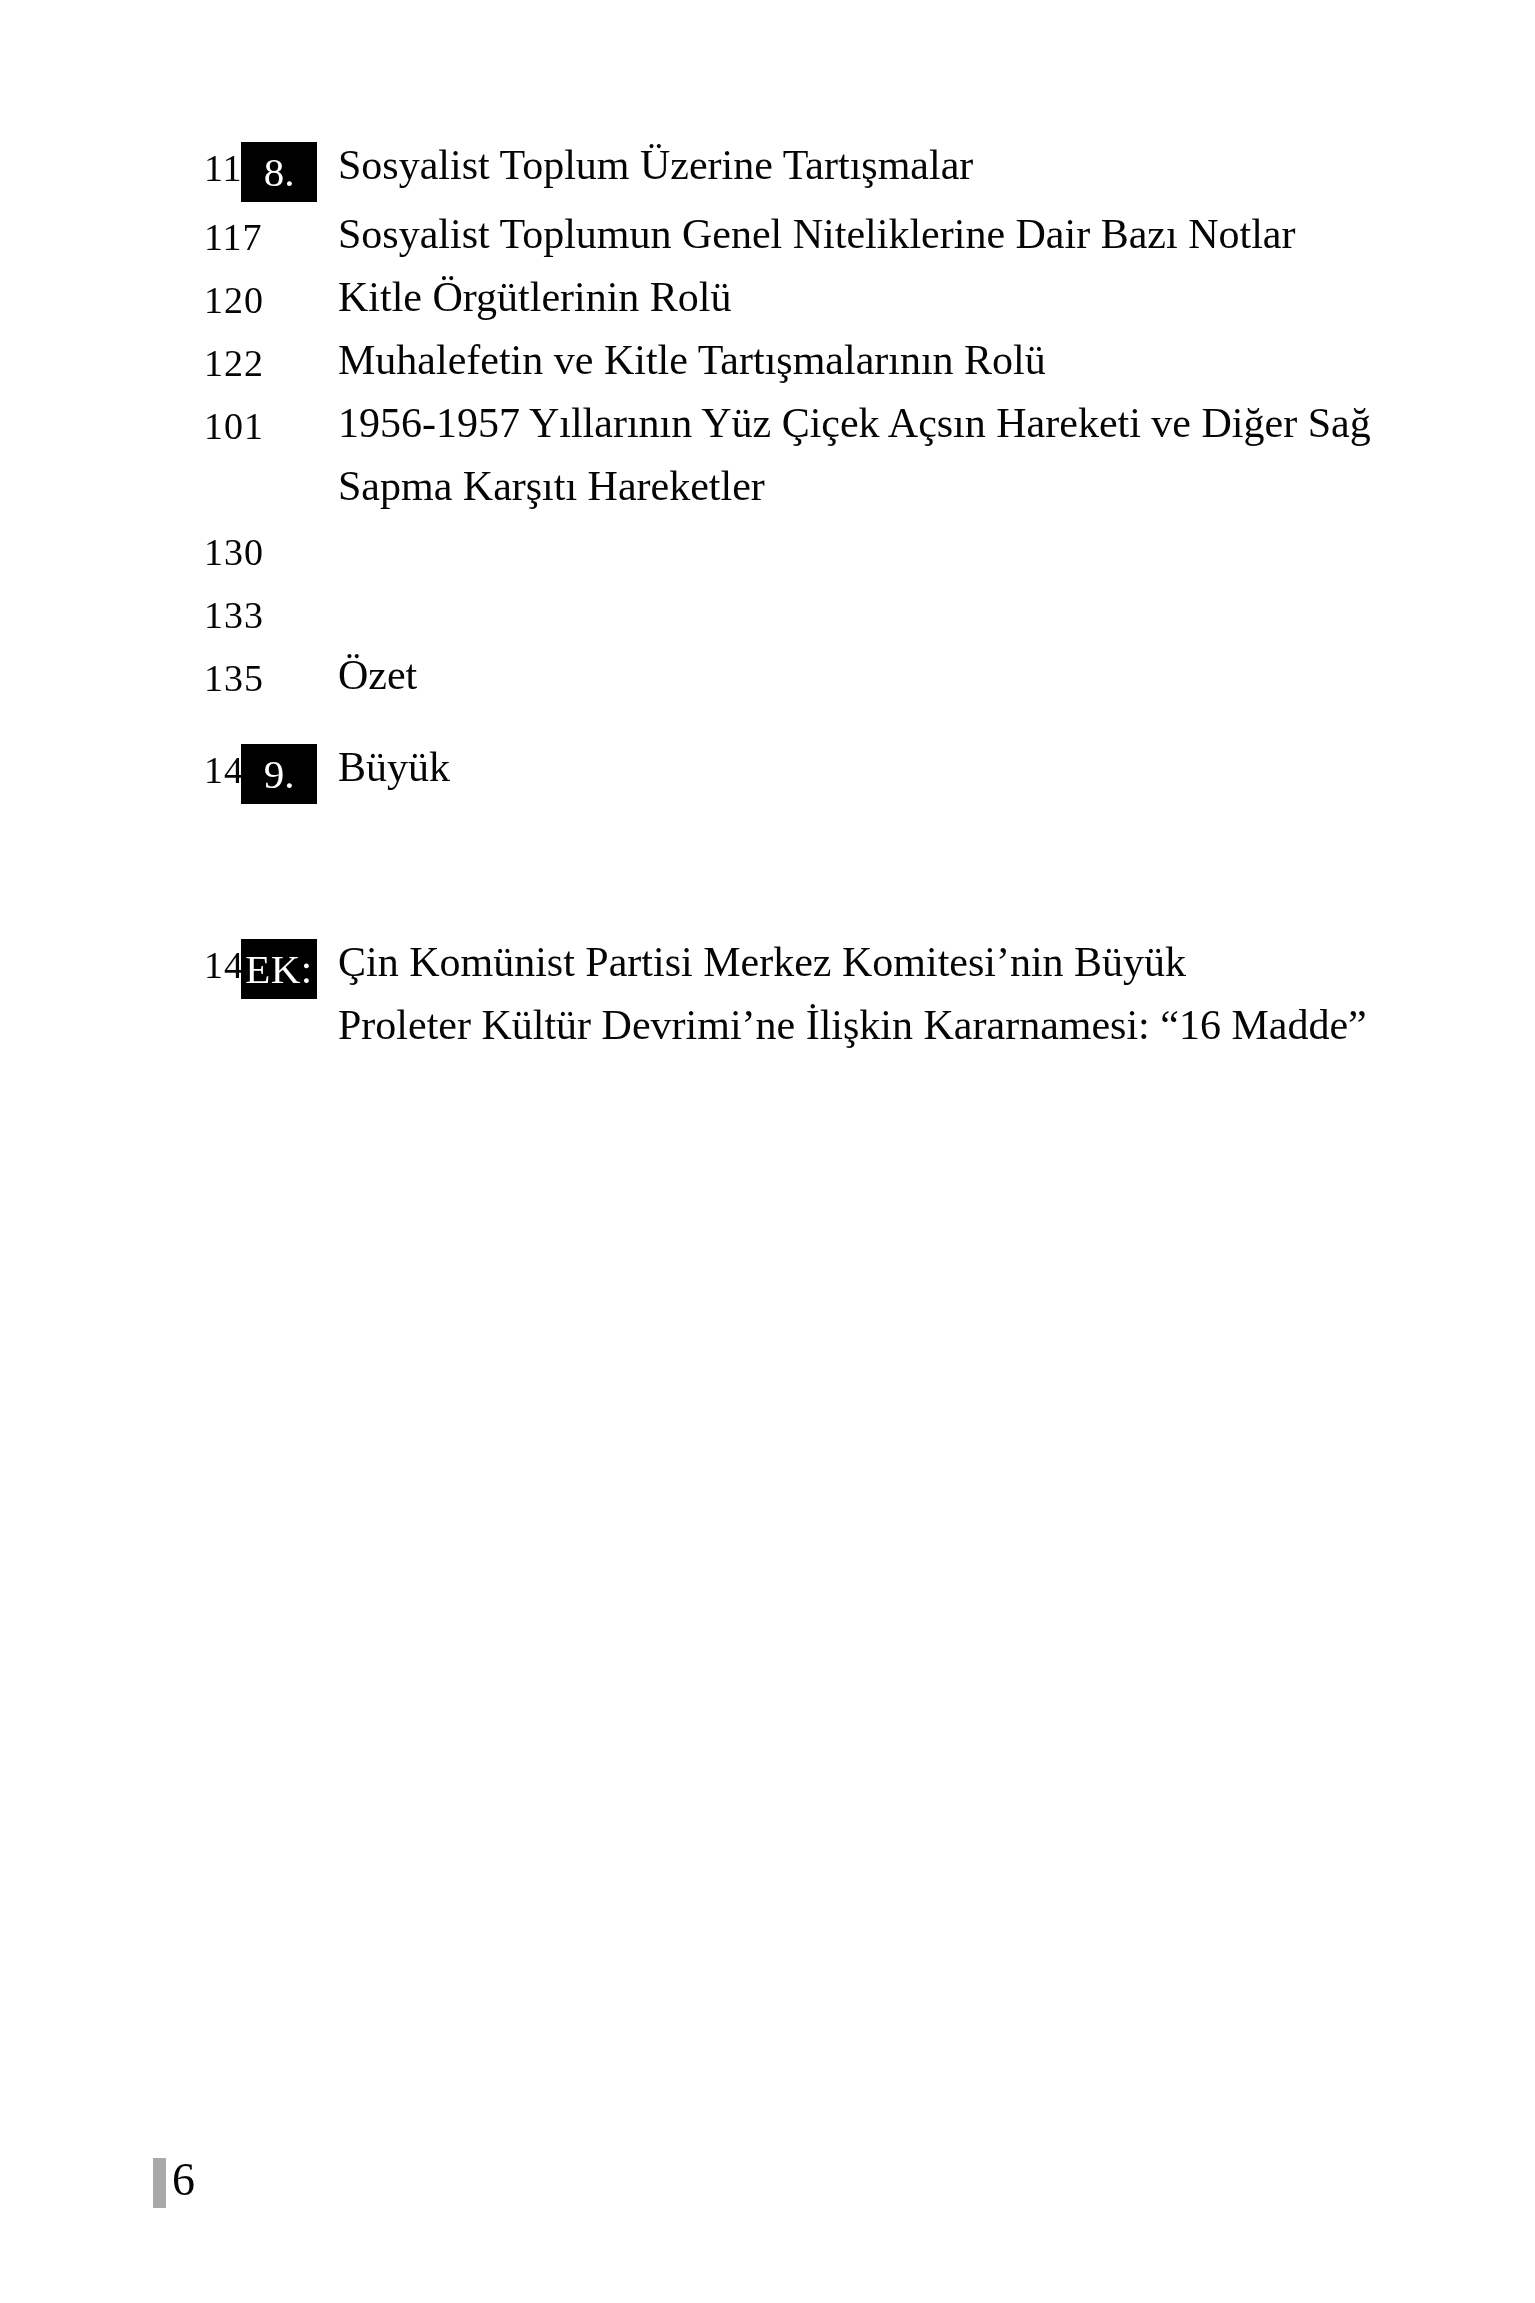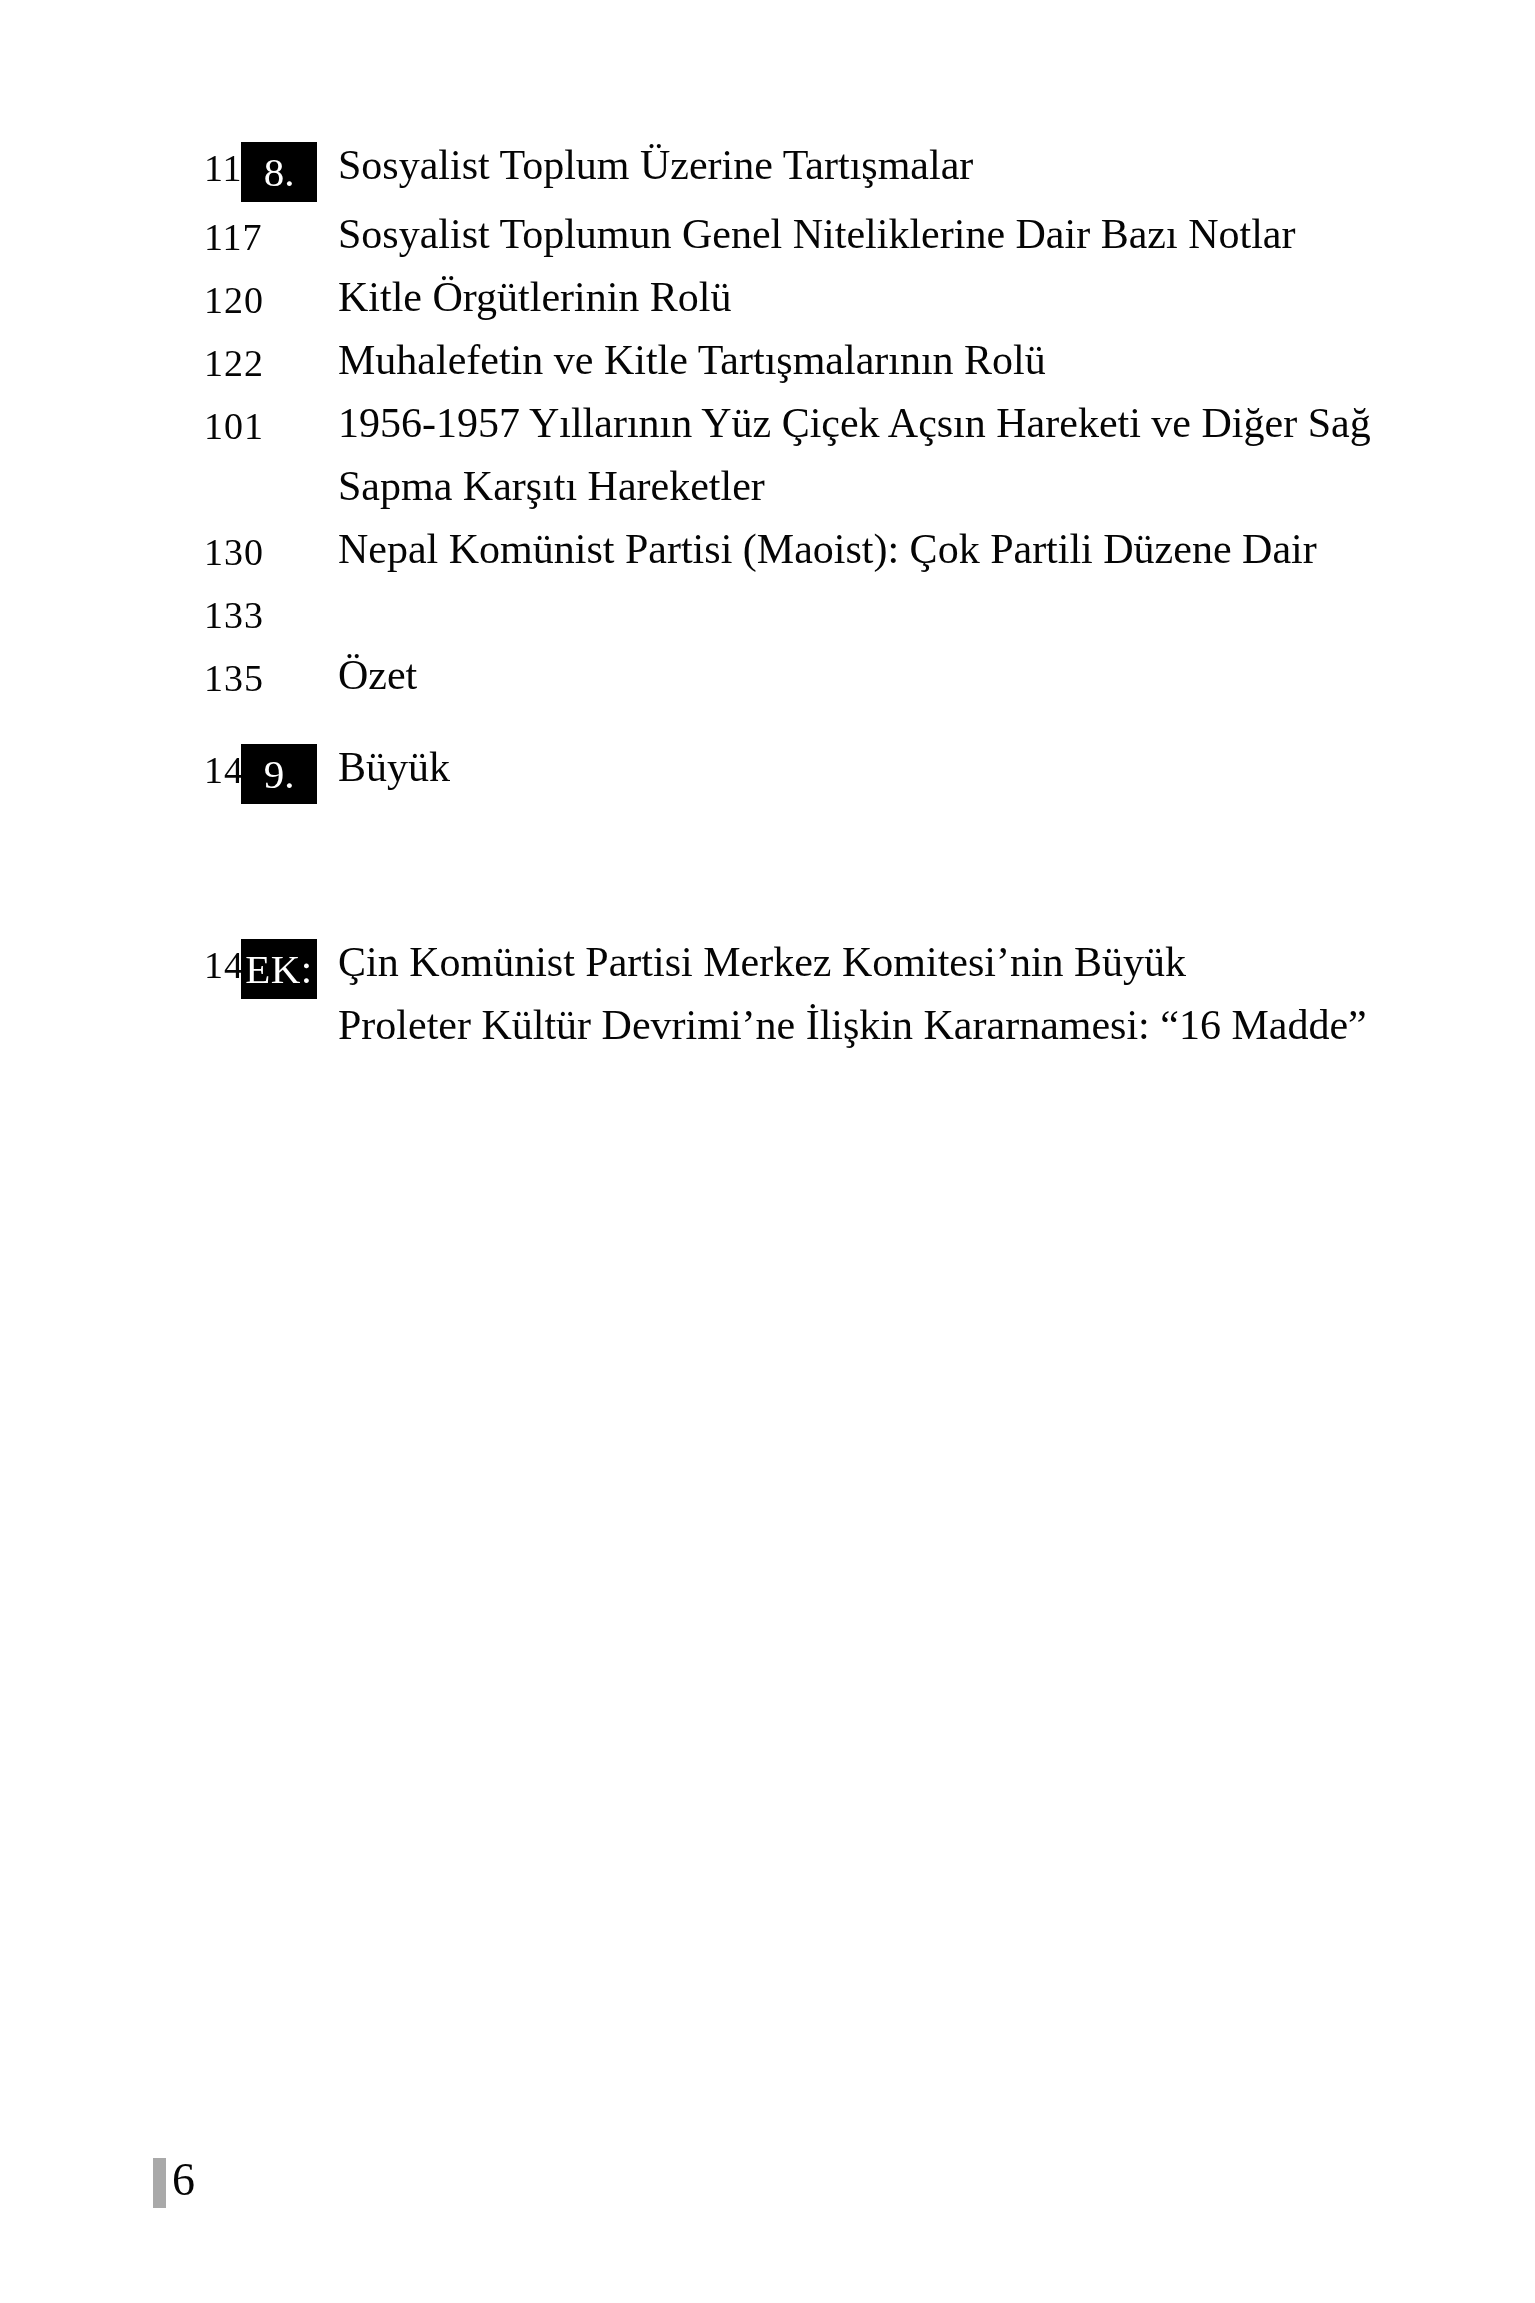--- a/index.html
+++ b/index.html
@@ -105,21 +105,20 @@
   <div class="row" style="top:392px; height:126px">
     <span class="pagenum">101</span>
     <span class="entry">
       <span class="line">1956-1957 Yıllarının Yüz Çiçek Açsın Hareketi ve Diğer Sağ</span>
       <span class="line">Sapma Karşıtı Hareketler</span>
     </span>
   </div>
 
   <div class="row" style="top:518px">
     <span class="pagenum">130</span>
-    <span class="entry">Nepal Komünist Partisi (Maoist): Çok Partili Düzene Dair</span>
   </div>
 
   <div class="row" style="top:581px">
     <span class="pagenum">133</span>
   </div>
 
   <div class="row" style="top:644px">
     <span class="pagenum">135</span>
     <span class="entry">Özet</span>
   </div>

